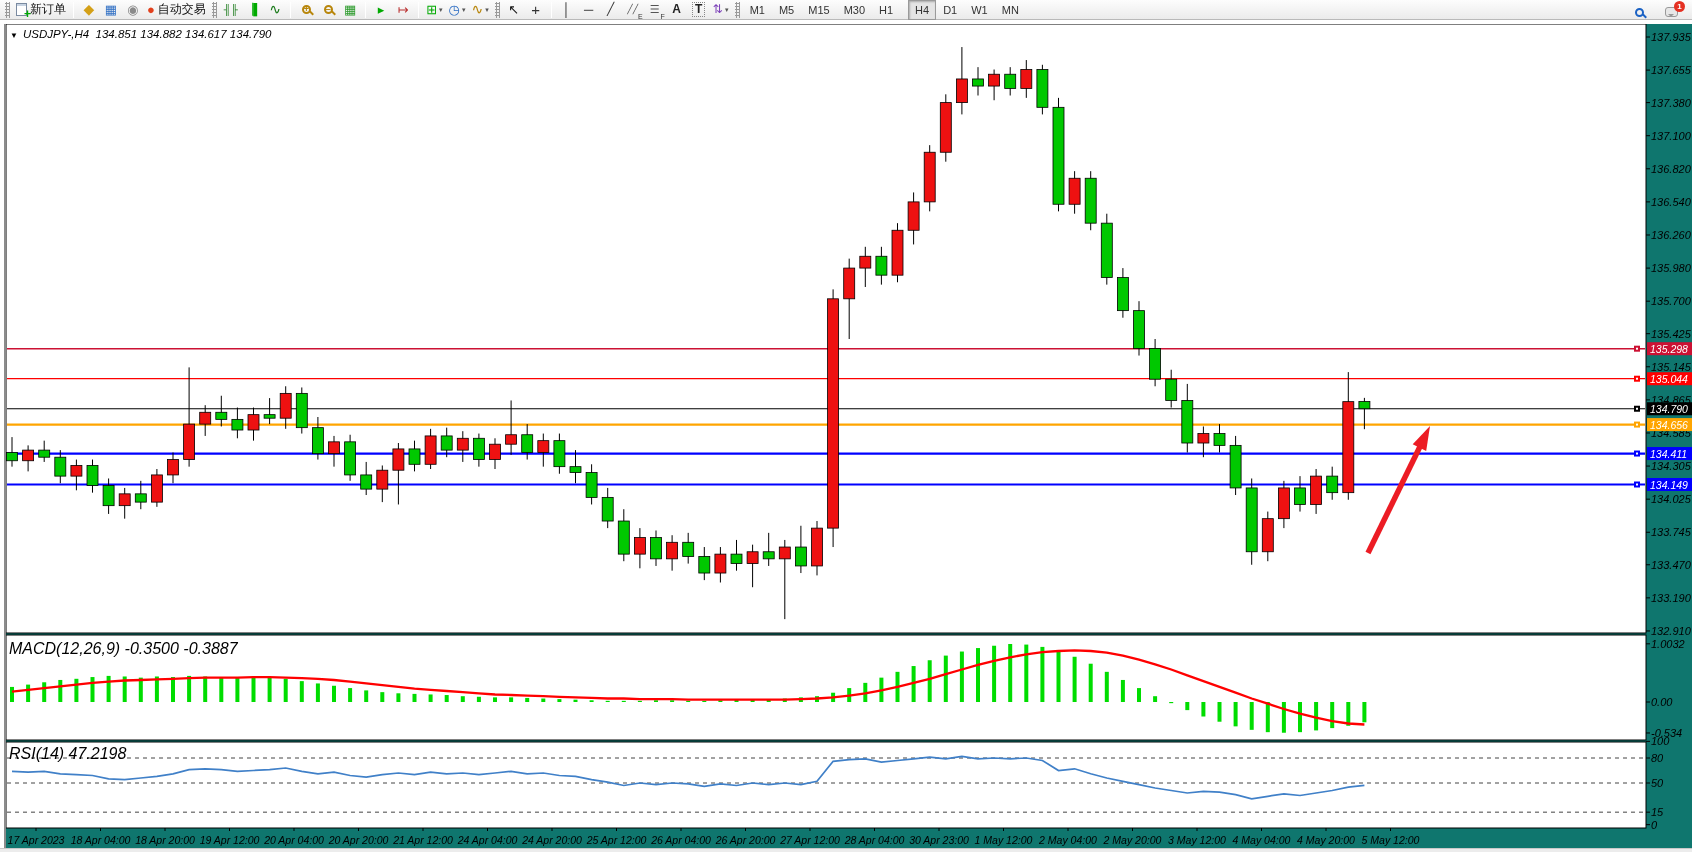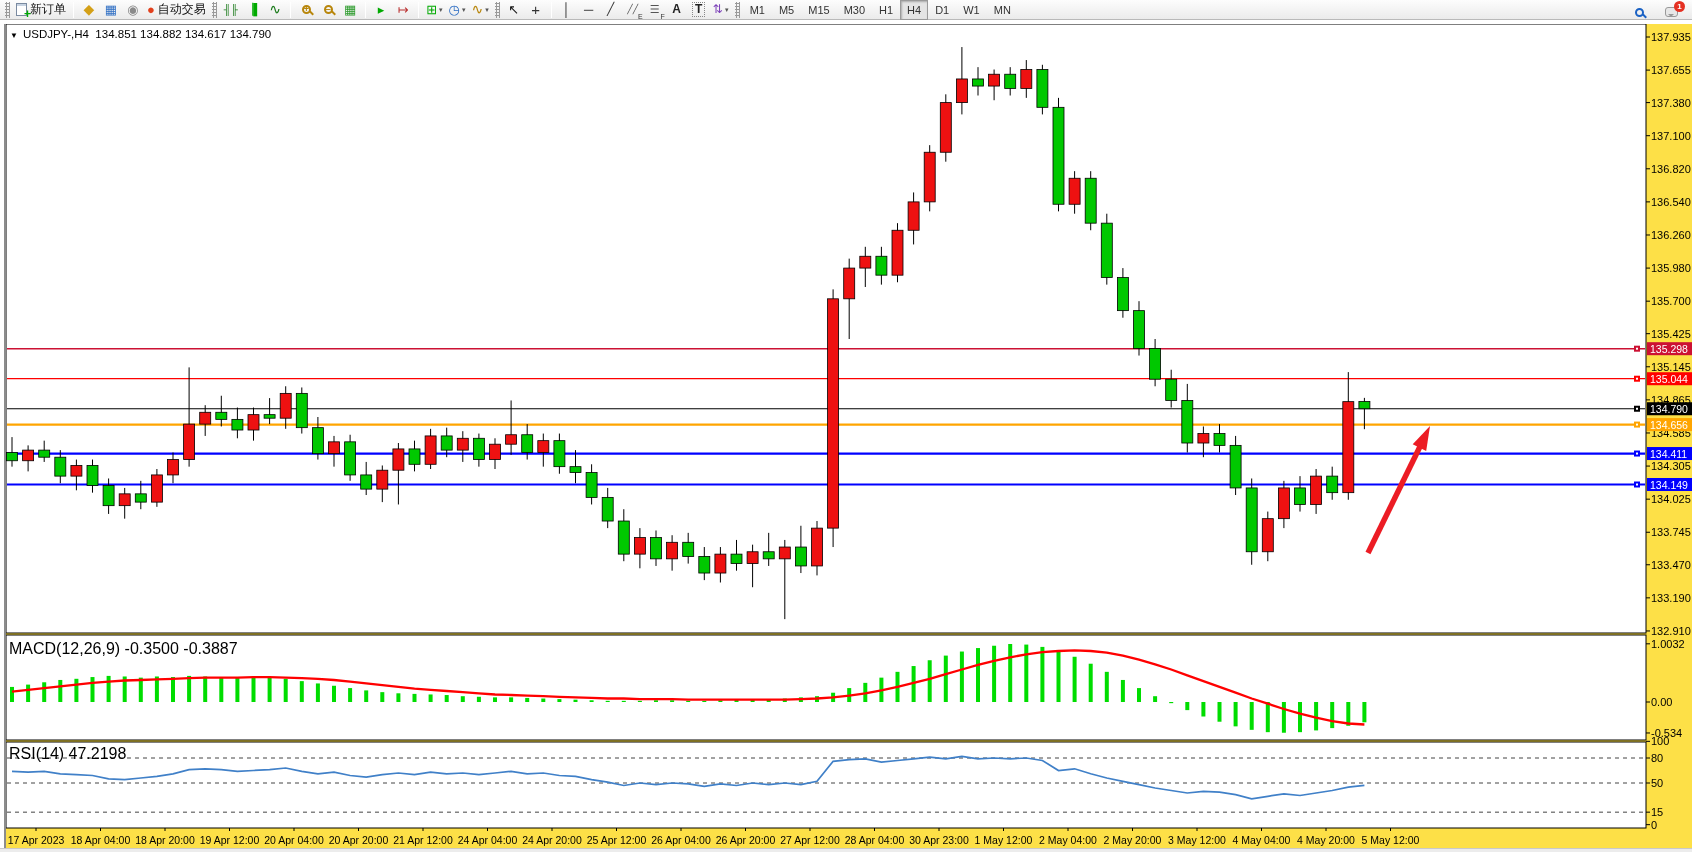--- a/index.html
+++ b/index.html
@@ -34,25 +34,25 @@
   .ic-chat { width:13px; height:10px; background:#e7e7e7; border:1px solid #999;
     border-radius:3px; position:relative; }
   .ic-chat::after { content:""; position:absolute; left:2px; bottom:-4px; border:3px solid transparent;
     border-top-color:#999; }
   .badge { position:absolute; top:-2px; right:-4px; width:11px; height:11px; background:#e53022;
     border-radius:50%; color:#fff; font-size:8px; font-weight:bold; text-align:center;
     line-height:11px; }
   .tfbtn { font-size:11px; color:#333; padding:2px 6px; height:20px; display:inline-flex;
     align-items:center; border:1px solid transparent; }
   .tfbtn.active { background:#e4e4e4; border:1px solid #9a9a9a;
-    box-shadow:inset 1px 1px 2px rgba(0,0,0,.25); }
+    box-shadow:inset 1px 1px 2px rgba(0,0,0,.25);margin-left:8px; }
   .toolbar-right { position:absolute; right:8px; top:0; height:24px; display:flex;
     align-items:center; gap:10px; }
   
-  .chartwin { position:absolute; top:24px; left:0; width:1692px; height:828px; background:#fde047; }
+  .chartwin { position:absolute; top:24px; left:0; width:1692px; height:828px; background:#0f766e;font-style:italic; }
   .left-edge { position:absolute; left:0; top:0; width:6px; height:824px;
     border-right:2px solid #8c8c8c; background:#fff; }
   .bottom-strip { position:absolute; left:0; top:824px; width:1692px; height:4px; background:#ececec;
     border-top:1px solid #c9c9c9; }
   .chart-title { position:absolute; left:10px; top:4px; font-size:11.5px; color:#000; z-index:5; }
   .chart-title .tri { font-size:8px; margin-right:5px; }
   .ind-label { position:absolute; left:9px; font-size:16px; color:#000; z-index:5; }
   svg text { font-family:"Liberation Sans", sans-serif; }
 </style>
 </head>

